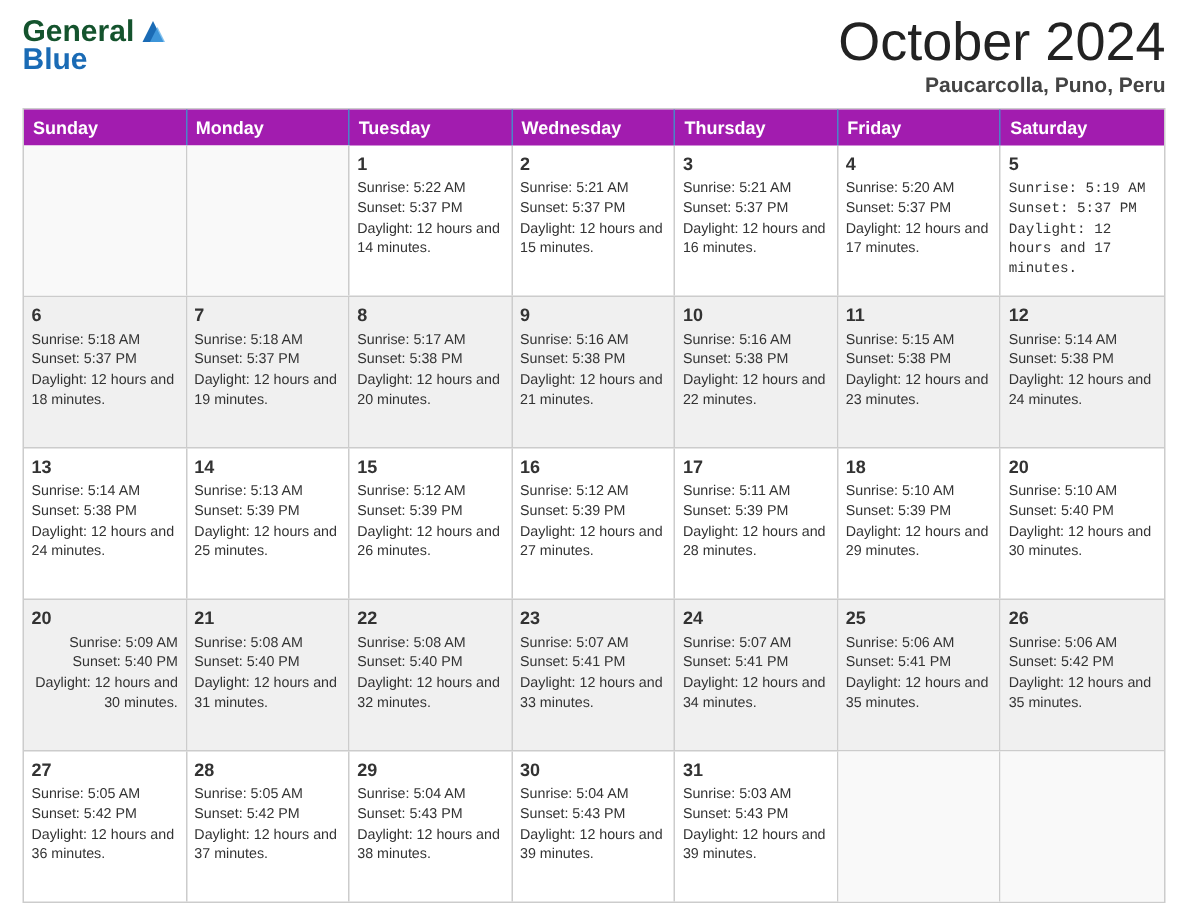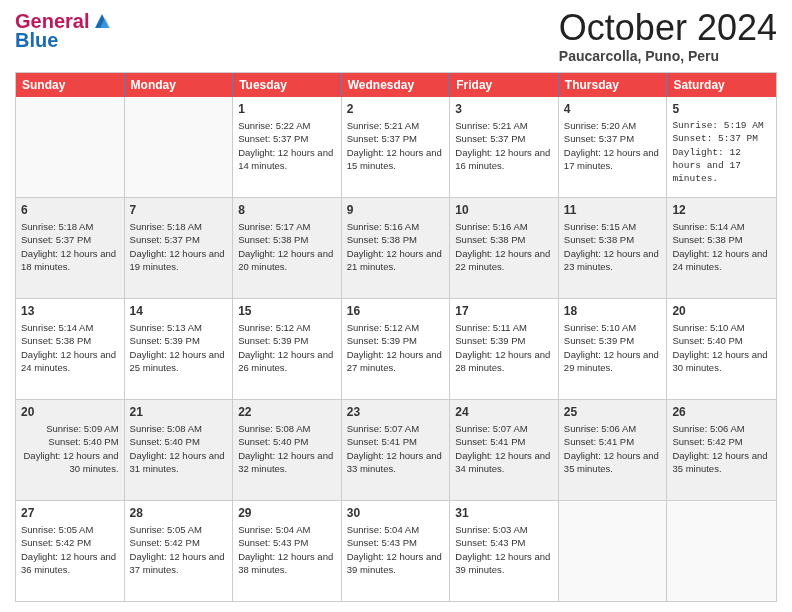--- a/index.html
+++ b/index.html
@@ -23,21 +23,21 @@
       align-items: flex-start;
       margin-bottom: 8px;
     }
     .logo {
       display: flex;
       align-items: center;
     }
     .logo-general { color: #333; }
     .logo-blue { color: #1a6bb5; }
     .header-right {
-      text-align: left;
+      text-align: right;
     }
     .month-title {
       font-size: 36px;
       font-weight: normal;
       color: #222;
       line-height: 1;
     }
     .location {
       font-size: 14px;
       color: #444;
@@ -46,21 +46,21 @@
     }
     .calendar {
       flex: 1;
       display: flex;
       flex-direction: column;
       border: 1px solid #ccc;
     }
     .cal-header {
       display: grid;
       grid-template-columns: repeat(7, 1fr);
-      background: #ef4444;
+      background: #a21caf;
     }
     .cal-header-cell {
       color: #fff;
       font-size: 12px;
       font-weight: bold;
       padding: 5px 6px;
       text-align: left;
       border-right: 1px solid #4a85c7;
     }
     .cal-header-cell:last-child { border-right: none; }
@@ -100,43 +100,43 @@
     }
   </style>
 </head>
 <body>
 
 <div class="page">
   <div class="header">
     <div class="logo">
       <div>
         <div style="display:flex;align-items:center;">
-          <span class="logo-general" style="font-size:20px;font-weight:bold;color:#be185d;">General</span>
+          <span class="logo-general" style="font-size:20px;font-weight:bold;color:#14532d;">General</span>
           <svg width="22" height="22" viewBox="0 0 22 22" style="margin-left:2px;margin-top:-2px;">
             <polygon points="4,18 11,4 18,18" fill="#1a6bb5"></polygon>
             <polygon points="9,18 14,8 19,18" fill="#4da6e8" opacity="0.7"></polygon>
           </svg>
         </div>
         <div class="logo-blue" style="font-size:20px;font-weight:bold;color:#1a6bb5;margin-top:-4px;">Blue</div>
       </div>
     </div>
     <div class="header-right">
       <div class="month-title">October 2024</div>
       <div class="location">Paucarcolla, Puno, Peru</div>
     </div>
   </div>
 
   <div class="calendar">
     <div class="cal-header" id="cal-header">
         <div class="cal-header-cell">Sunday</div>
         <div class="cal-header-cell">Monday</div>
         <div class="cal-header-cell">Tuesday</div>
         <div class="cal-header-cell">Wednesday</div>
+        <div class="cal-header-cell">Thursday</div>
         <div class="cal-header-cell">Friday</div>
-        <div class="cal-header-cell">Thursday</div>
         <div class="cal-header-cell">Saturday</div>
       </div>
     <div class="cal-body" id="cal-body">
         <div class="cal-row">
           <div class="cal-cell empty"></div>
           <div class="cal-cell empty"></div>
           <div class="cal-cell">
             <span class="day-num">1</span>
             <div class="day-info" style="white-space: pre-line;">Sunrise: 5:22 AM
 Sunset: 5:37 PM

